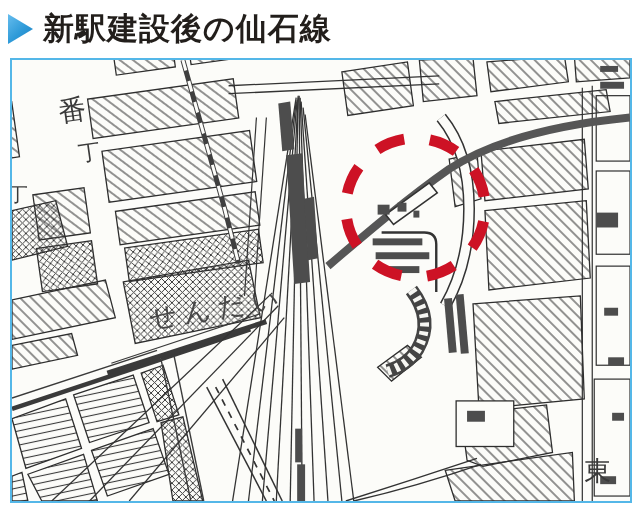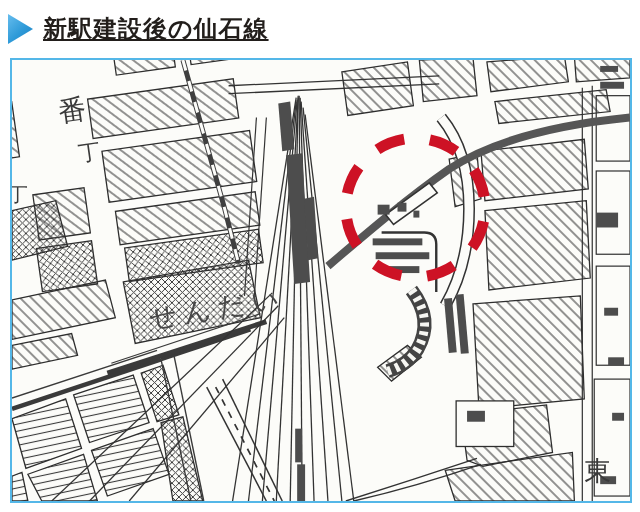--- a/index.html
+++ b/index.html
@@ -1,21 +1,21 @@
 <!DOCTYPE html>
 <html><head>
 <meta charset="utf-8">
 <style>
   html,body{margin:0;padding:0;background:#ffffff;}
   .page{position:relative;width:640px;height:512px;background:#ffffff;overflow:hidden;
         font-family:"Liberation Sans","DejaVu Sans",sans-serif;}
   .header{position:absolute;left:8px;top:6px;display:flex;align-items:center;gap:10px;}
   .tri{width:25px;height:30px;background:linear-gradient(135deg,#66bdee 0%,#2e9ad8 55%,#1b7fc0 100%);
        clip-path:polygon(0 0,100% 50%,0 100%);}
-  .title{font-size:24px;font-weight:900;color:#221e1b;letter-spacing:1px;line-height:46px;margin:0;text-decoration:underline;}
+  .title{font-size:31px;font-weight:900;color:#221e1b;letter-spacing:1px;line-height:46px;margin:0;}
   .map-frame{position:absolute;left:10px;top:58px;width:622px;height:445px;
              border:2px solid #54b7e8;box-sizing:border-box;background:#fcfcf9;}
   .map-frame svg{display:block;width:100%;height:100%;}
   svg text{font-family:"Liberation Sans","DejaVu Sans",sans-serif;}
 </style>
 </head>
 <body>
 
 <div class="page">
 

